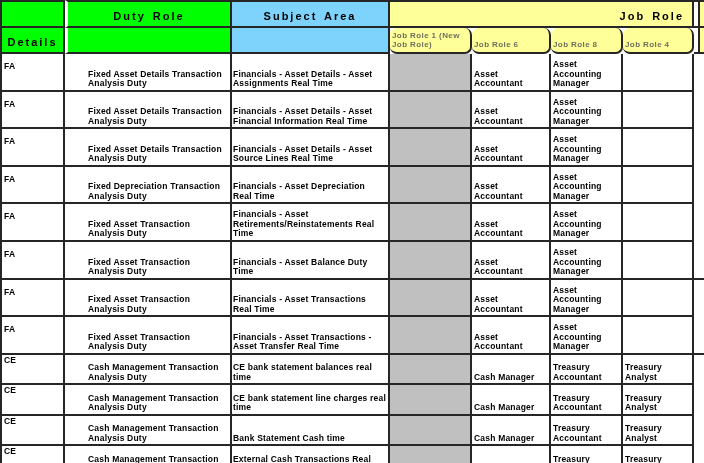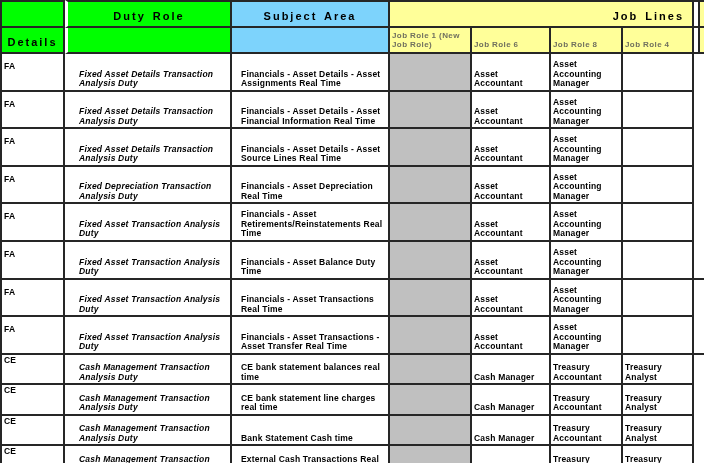--- a/index.html
+++ b/index.html
@@ -9,25 +9,25 @@
   td{border-right:2px solid #262626;border-bottom:2px solid #262626;vertical-align:bottom;
     overflow:hidden;padding:1px 2px;font-weight:bold;color:#000;box-sizing:border-box;
     font-size:8.5px;line-height:1.12;letter-spacing:0.2px;word-wrap:break-word;}
   .hr1 td{border-top:2px solid #262626;}
   .hr1{height:28px}.hr2{height:26px}.r-fa{height:37.6px}.r-ce{height:27px}
   .green{background:#00ff00}
   .orange{background:#7dd3fc}
   .yellow{background:#ffff99}
   .main{font-size:11px;letter-spacing:2px;word-spacing:2px;text-align:center;padding-bottom:4px;margin-top:12px;}
   .jr-group{text-align:right;padding-right:8px;}
-  .sub{font-size:8px;color:#70705e;letter-spacing:0.4px;padding-bottom:2px;vertical-align:bottom;}
+  .sub{font-size:8px;color:#70705e;letter-spacing:0.4px;padding-bottom:2px;vertical-align:bottom;border-radius:7px;}
   .bl{border-left:3px solid #ffffff;}
   .d-prod{padding-bottom:18px;}
-  .d-duty{padding-left:14px;font-style:italic;}
-  .d-subj{padding-left:9px;}
+  .d-duty{padding-left:23px;}
+  .d-subj{padding-left:1px;}
   .d-jr1{background:#c0c0c0;}
   td.sliver{border-right:none;border-bottom:none;background:#ffffff;}
   td.sliver-h{background:linear-gradient(to right,#ffffff 0,#ffffff 4px,#262626 4px,#262626 6px,#ffff99 6px);
     border-bottom:2px solid #262626;}
   td.sliver-line{border-bottom:2px solid #262626;}
 </style>
 </head>
 <body>
 
 <table>
@@ -39,21 +39,21 @@
       <col style="width:79px">
       <col style="width:72px">
     <col style="width:71px">
       <col style="width:12px">
   </colgroup>
   <thead>
     <tr class="hr1">
       <td class="green"></td>
       <td class="green main bl">Duty Role</td>
       <td class="orange main">Subject Area</td>
-      <td class="yellow main jr-group" colspan="4">Job Lines</td>
+      <td class="yellow main jr-group" colspan="4">Job Role</td>
       <td class="sliver sliver-h"></td>
     </tr>
     <tr class="hr2">
       <td class="green main">Details</td>
       <td class="green bl"></td>
       <td class="orange"></td>
       <td class="yellow sub">Job Role 1 (New Job Role)</td>
       <td class="yellow sub">Job Role 6</td>
       <td class="yellow sub">Job Role 8</td>
       <td class="yellow sub">Job Role 4</td>

